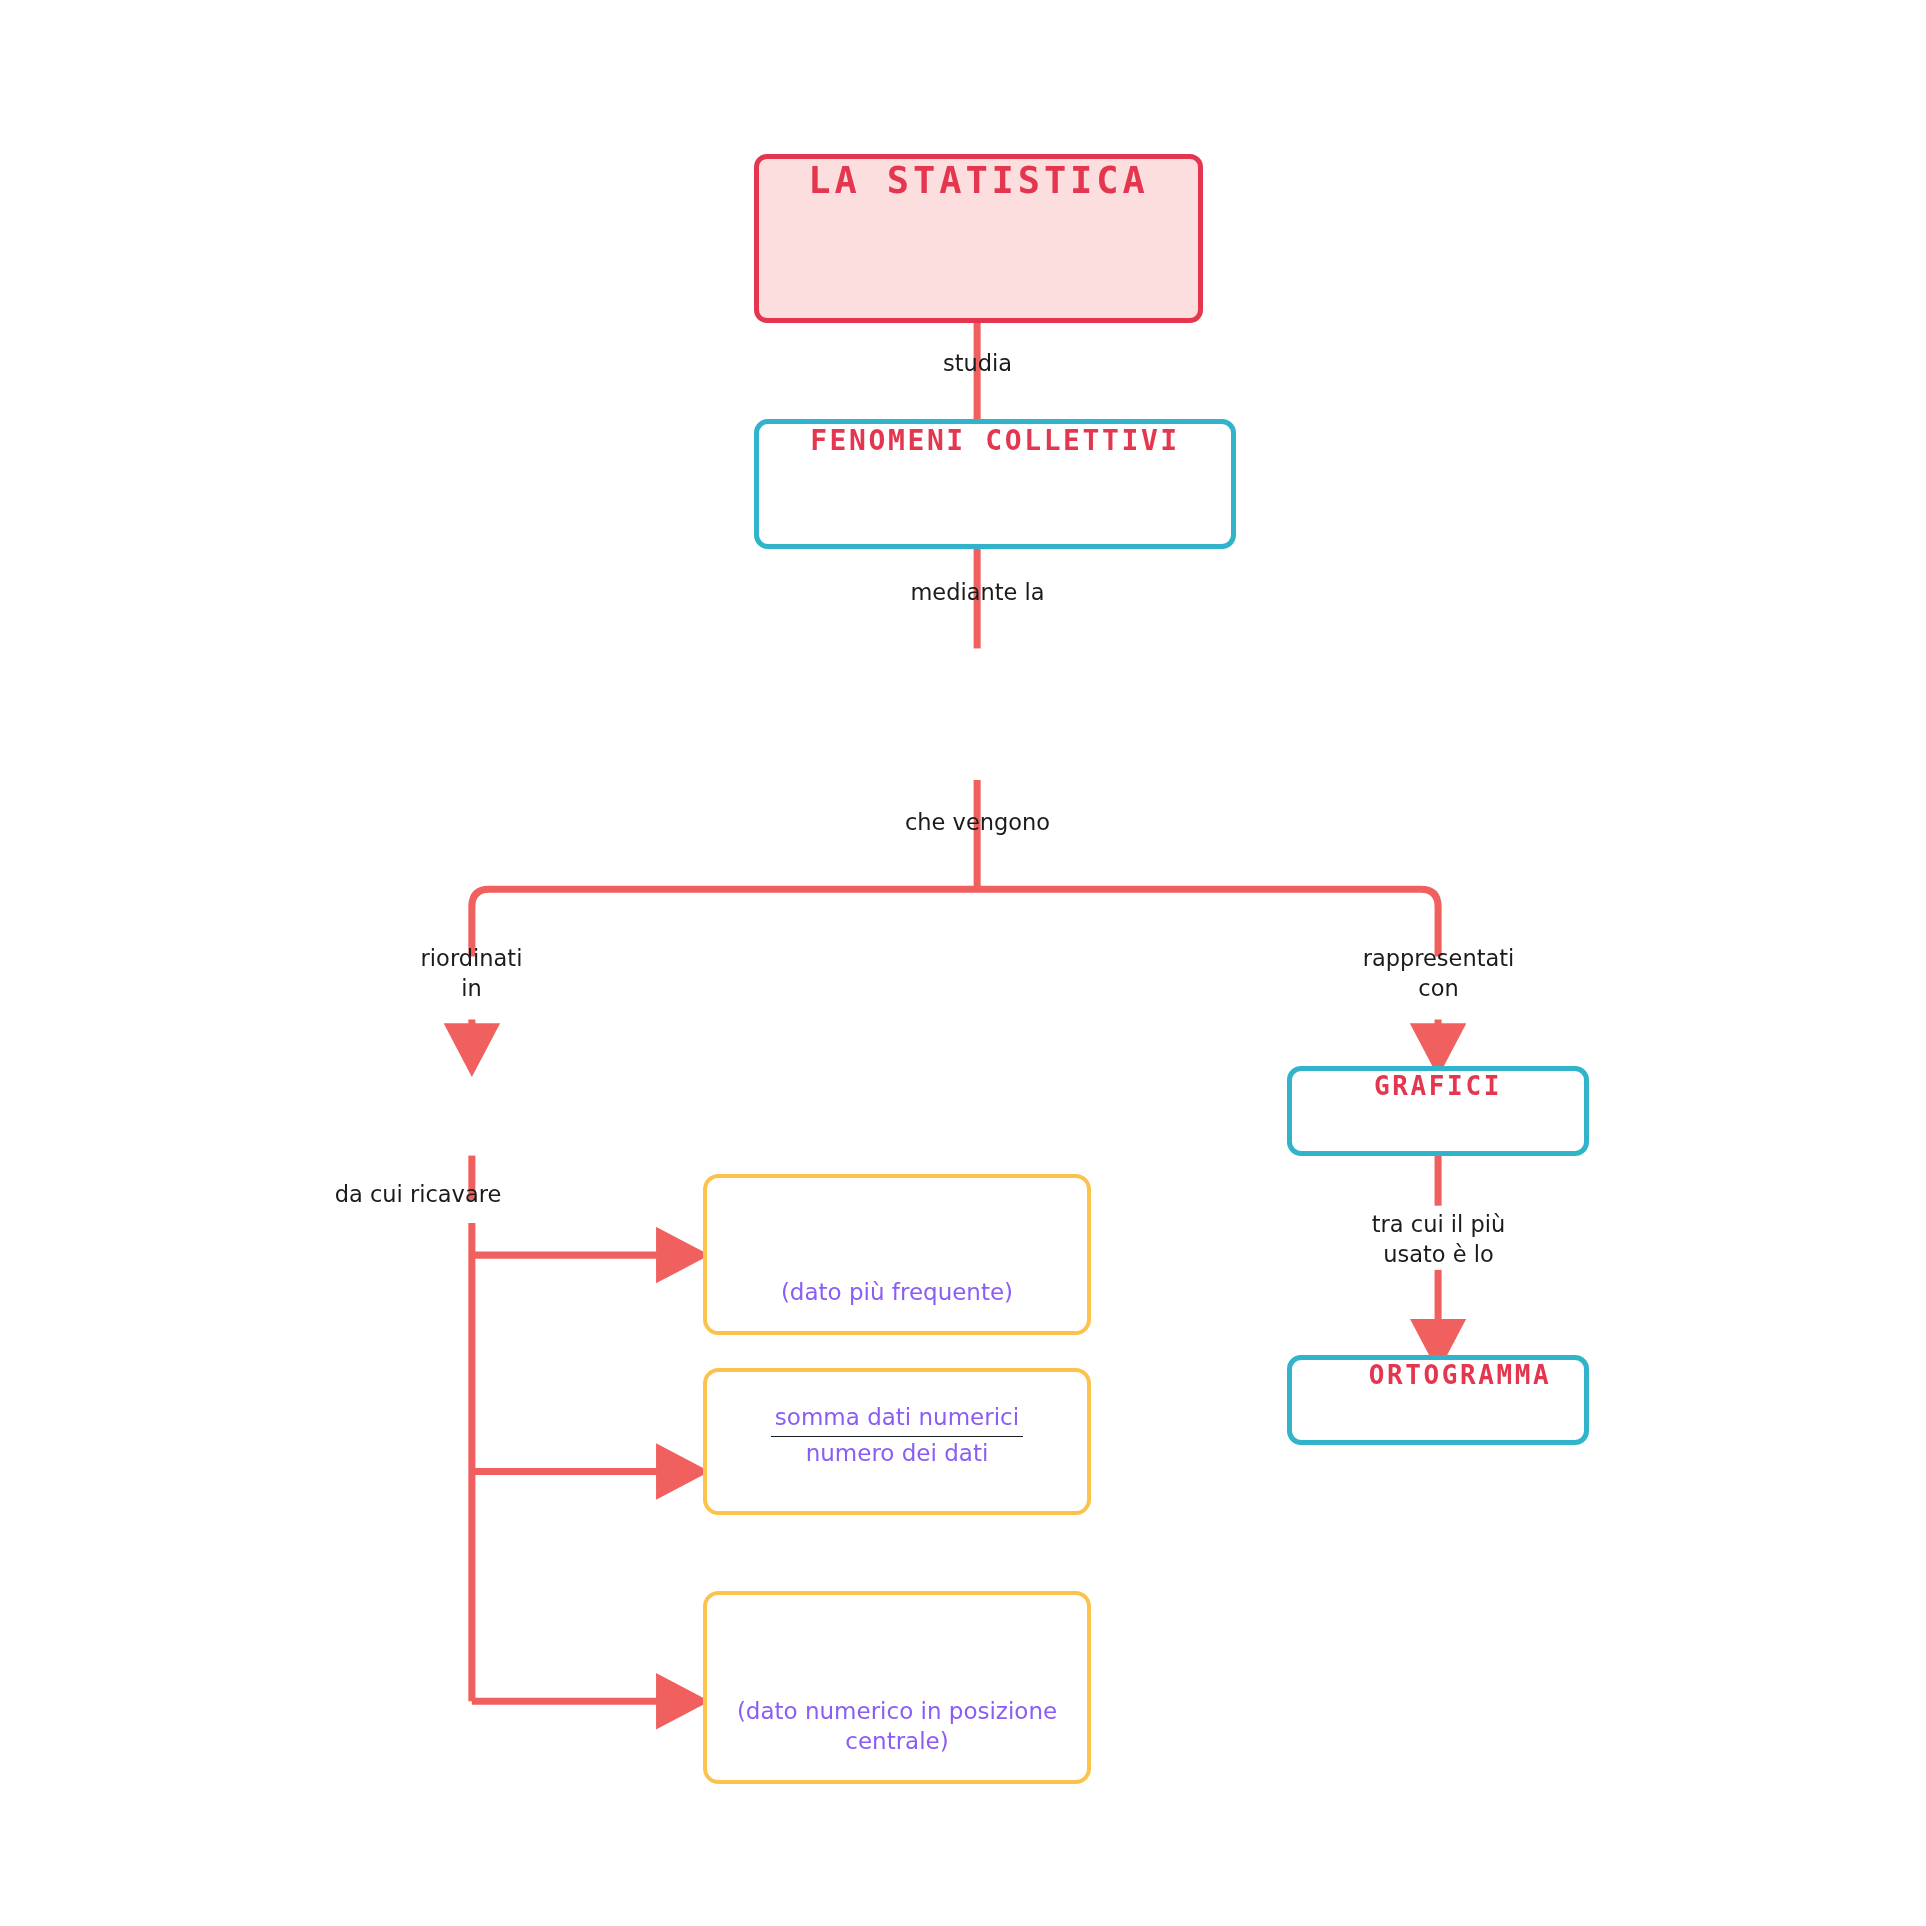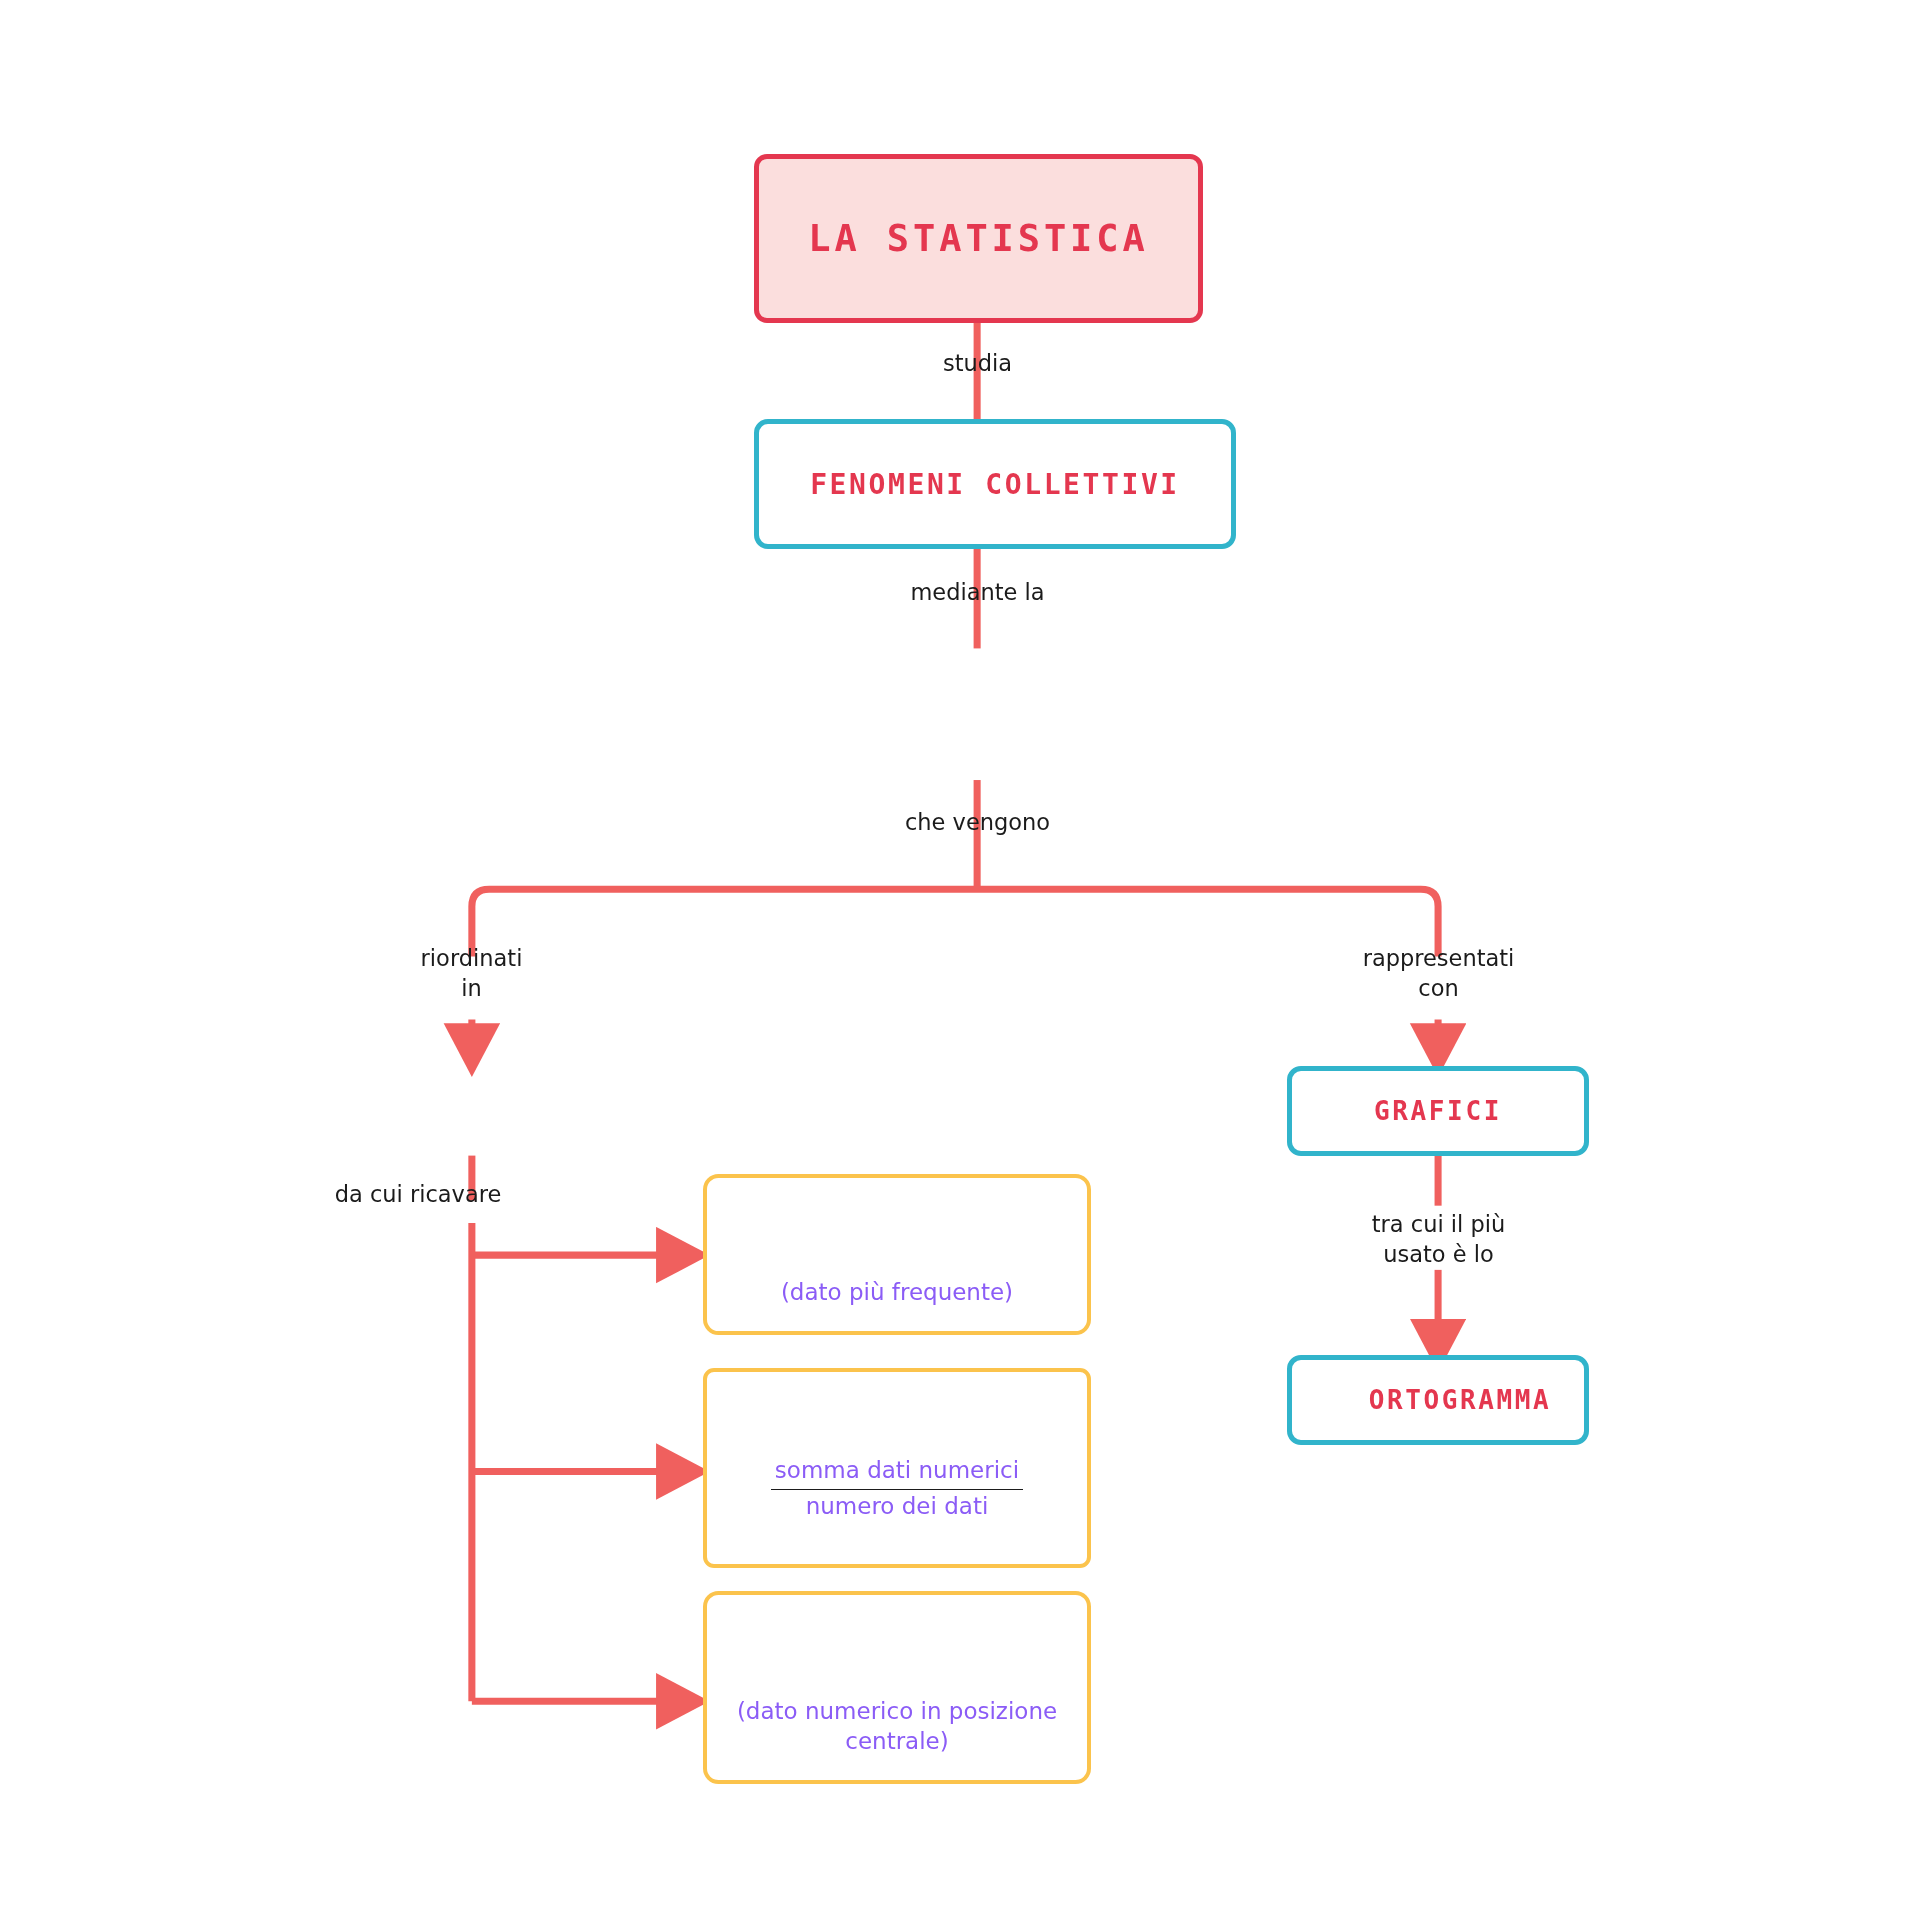--- a/index.html
+++ b/index.html
@@ -1,20 +1,20 @@
 <!DOCTYPE html>
 <html style="font-size:10.3px"><head>
 <meta charset="utf-8">
 <style>
   html,body{margin:0;padding:0;background:#fff;}
   body{width:1926px;height:1926px;font-family:"DejaVu Sans",sans-serif;}
   #stage{position:relative;width:1926px;height:1926px;overflow:hidden;background:#fff;}
   svg#wires{position:absolute;left:0;top:0;width:1926px;height:1926px;}
 
-  .node{position:absolute;box-sizing:border-box;display:flex;align-items:center;justify-content:center;}
+  .node{position:absolute;box-sizing:border-box;display:flex;justify-content:center;}
   .node .cap{
     text-align:center;
     font-family:"DejaVu Sans Mono",monospace;
     font-weight:bold;
     letter-spacing:1.3px;
   }
 
   .n-root{border:5.8px solid #e4374f;background:#fbdedd;border-radius:13px;}
   .n-root .cap{color:#e4374f;font-size:37px;letter-spacing:3.9px;}
 
@@ -89,21 +89,21 @@
   </div>
 
   <div class="node n-cy sm" style="left:1287px;top:1355px;width:302px;height:90px;padding-left:44px;">
     <span class="cap">ORTOGRAMMA</span>
   </div>
 
   <div class="node n-yl" style="left:703px;top:1174px;width:388px;height:161px;">
     <span class="cap">(dato più frequente)</span>
   </div>
 
-  <div class="node n-yl" style="left:703px;top:1368px;width:388px;height:200px;border-radius:11px;">
+  <div class="node n-yl" style="left:703px;top:1368px;width:388px;height:147px;">
     <span class="cap">
       <span class="frac">
         <span class="num">somma dati numerici</span>
         <span class="den">numero dei dati</span>
       </span>
     </span>
   </div>
 
   <div class="node n-yl" style="left:703px;top:1591px;width:388px;height:193px;">
     <span class="cap">(dato numerico in

